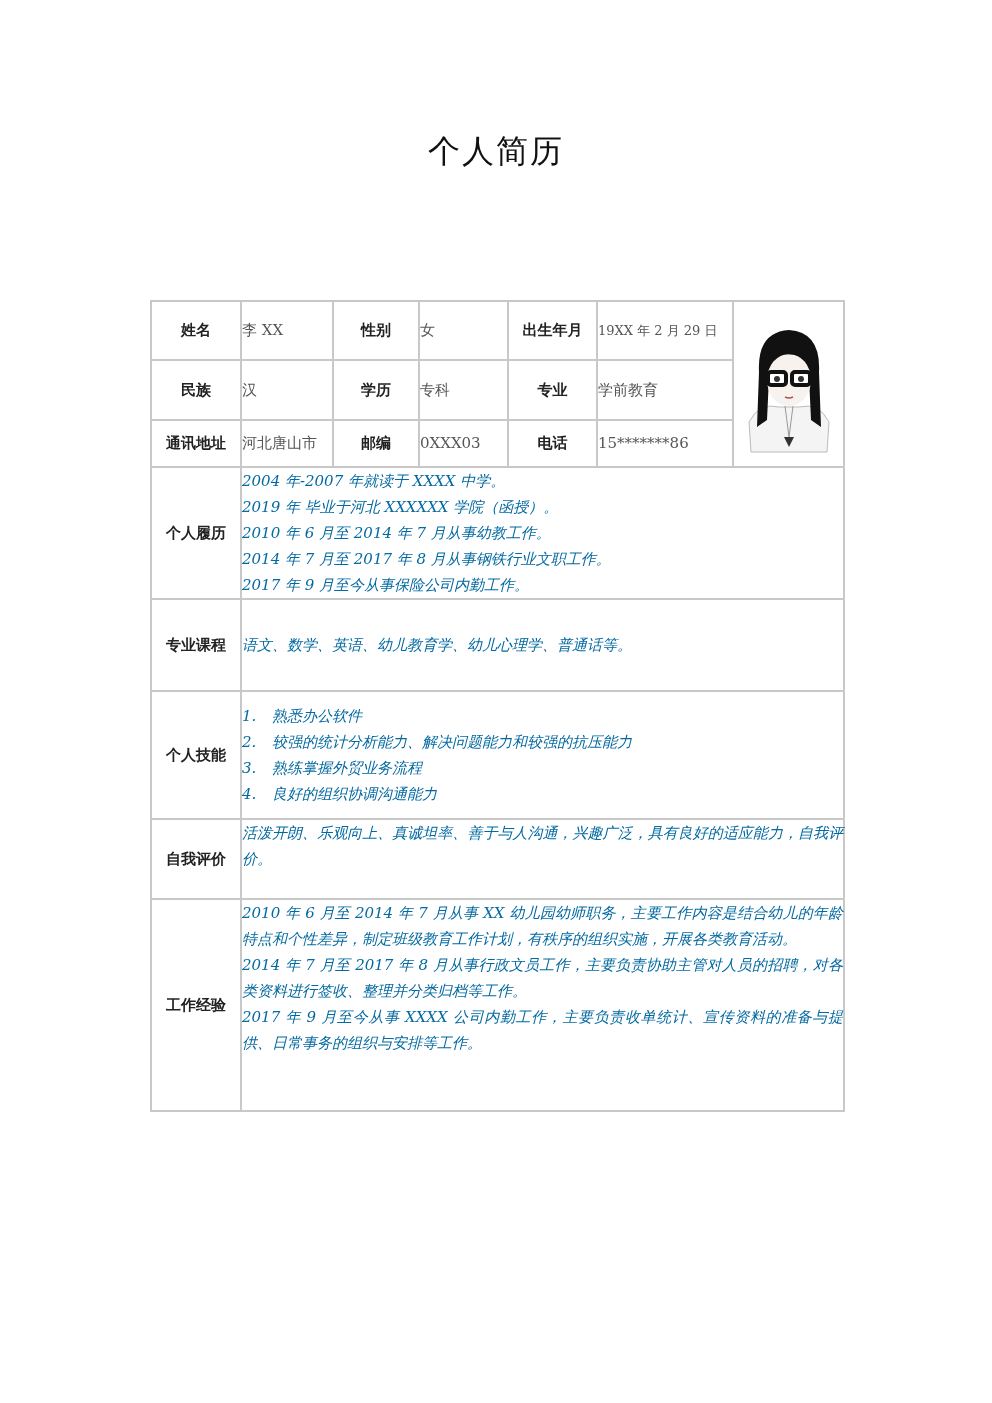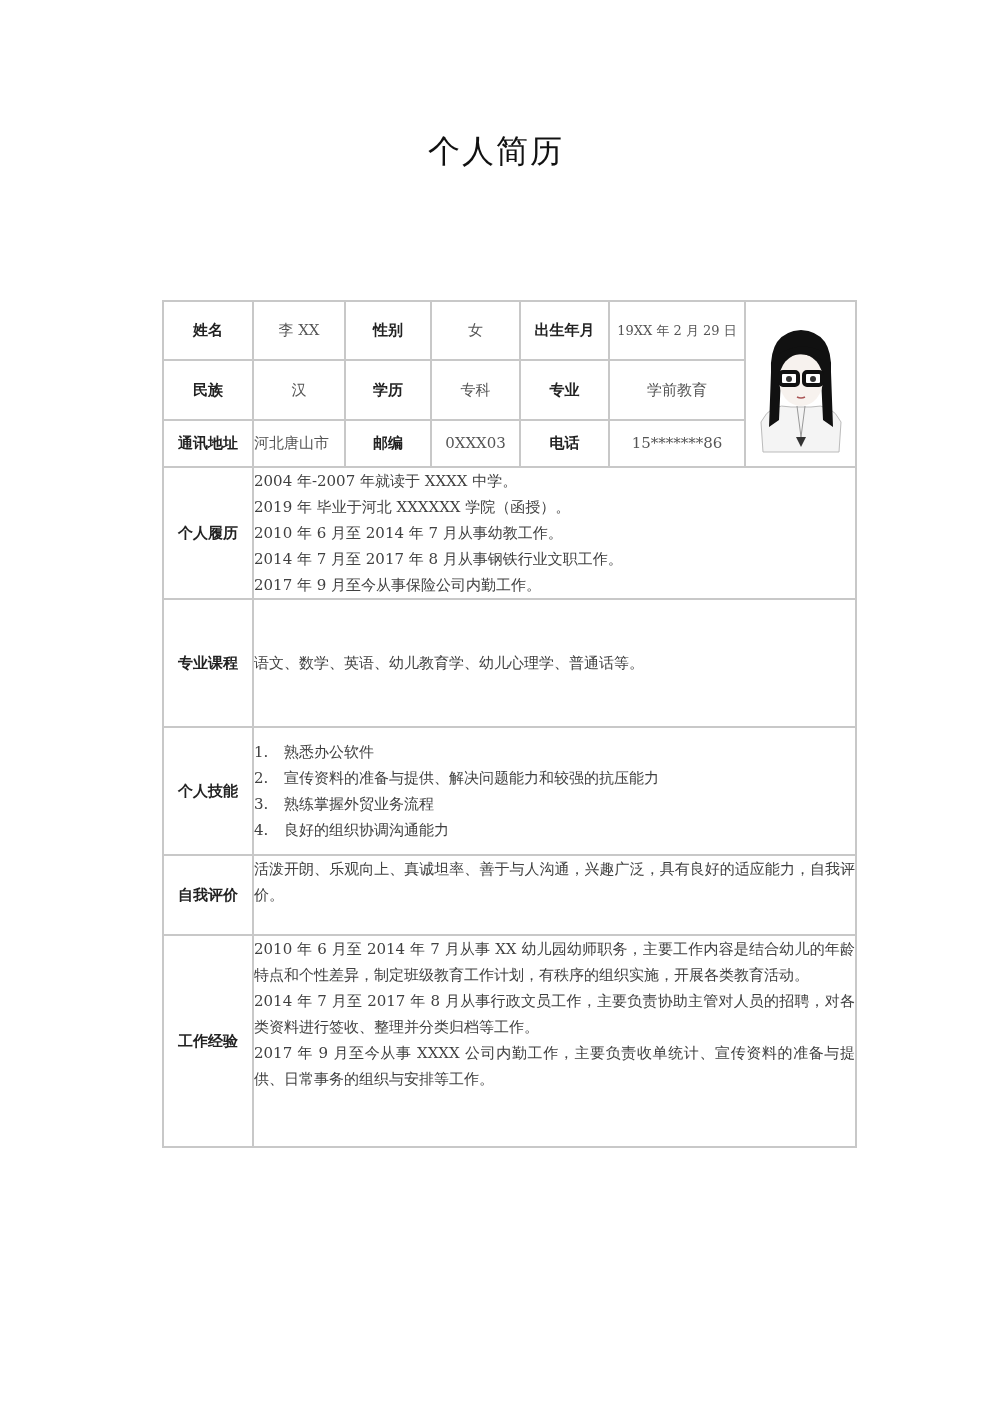--- a/index.html
+++ b/index.html
@@ -1,23 +1,23 @@
 <!DOCTYPE html>
 <html><head>
 <meta charset="utf-8">
 <style>
   html, body { margin: 0; padding: 0; background: #ffffff; }
   body { width: 992px; height: 1403px; position: relative; overflow: hidden; font-family: "DejaVu Serif", "Liberation Serif", serif; color: #333; }
   .title { position: absolute; left: 0; width: 992px; top: 130px; text-align: center; font-size: 32px; color: #111; font-family: "DejaVu Serif", serif; letter-spacing: 2px; }
-  table.resume { position: absolute; left: 162px; top: 300px; border-collapse: collapse; width: 693px; table-layout: fixed; }
+  table.resume { position: absolute; left: 150px; top: 300px; border-collapse: collapse; width: 693px; table-layout: fixed; }
   table.resume td { border: 2px solid #c8c8c8; padding: 0; font-size: 15px; vertical-align: middle; }
   td.lbl { text-align: center; font-weight: bold; color: #222; font-family: "DejaVu Sans", sans-serif; font-size: 15.5px; }
-  td.val { text-align: center; color: #555; }
+  td.val { color: #555; }
   td.val.left { text-align: left; }
-  td.block { text-align: left; color: #404040; line-height: 26px; padding: 0 0 0 1px; }
+  td.block { text-align: left; color: #0369a1; line-height: 26px; padding: 0 0 0 1px; font-style: italic; }
   .row1, .row2, .row3 { height: 56px; }
   .photo { text-align: center; }
   .para { margin: 0; text-align: justify; }
   .skill { display: flex; }
   .skill .num { width: 30px; }
 </style>
 </head>
 <body>
 
 <div class="title">个人简历</div>
@@ -75,34 +75,34 @@
   <tr style="height:132px">
     <td class="lbl">个人履历</td>
     <td colspan="6" class="block">
       <div>2004 年-2007 年就读于 XXXX 中学。</div>
       <div>2019 年  毕业于河北 XXXXXX 学院（函授）。</div>
       <div>2010 年 6 月至 2014 年 7 月从事幼教工作。</div>
       <div>2014 年 7 月至 2017 年 8 月从事钢铁行业文职工作。</div>
       <div>2017 年 9 月至今从事保险公司内勤工作。</div>
     </td>
   </tr>
-  <tr style="height:128px">
+  <tr style="height:92px">
     <td class="lbl">专业课程</td>
     <td colspan="6" class="block">语文、数学、英语、幼儿教育学、幼儿心理学、普通话等。</td>
   </tr>
   <tr style="height:128px">
     <td class="lbl">个人技能</td>
     <td colspan="6" class="block">
       <div class="skill">
             <span class="num">1.</span>
             <span>熟悉办公软件</span>
           </div>
       <div class="skill">
             <span class="num">2.</span>
-            <span>宣传资料的准备与提供、解决问题能力和较强的抗压能力</span>
+            <span>较强的统计分析能力、解决问题能力和较强的抗压能力</span>
           </div>
       <div class="skill">
             <span class="num">3.</span>
             <span>熟练掌握外贸业务流程</span>
           </div>
       <div class="skill">
             <span class="num">4.</span>
             <span>良好的组织协调沟通能力</span>
           </div>
     </td>

